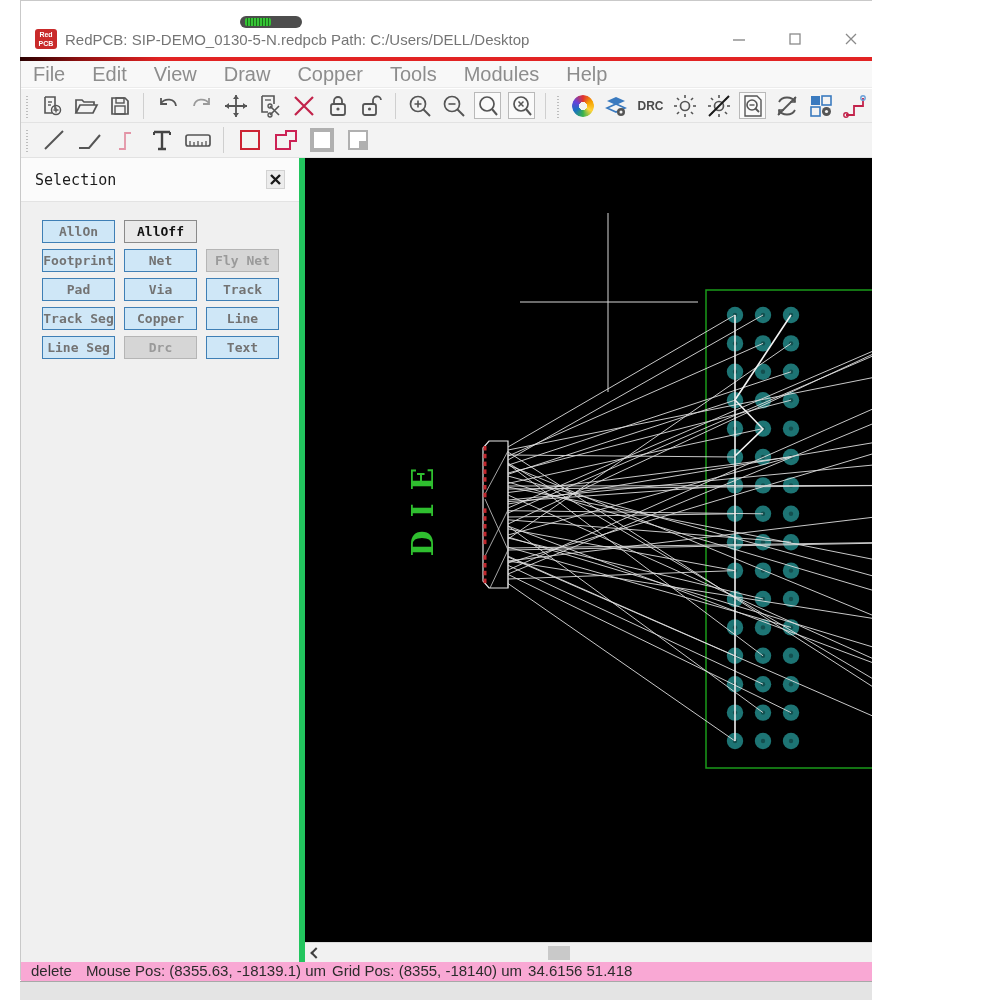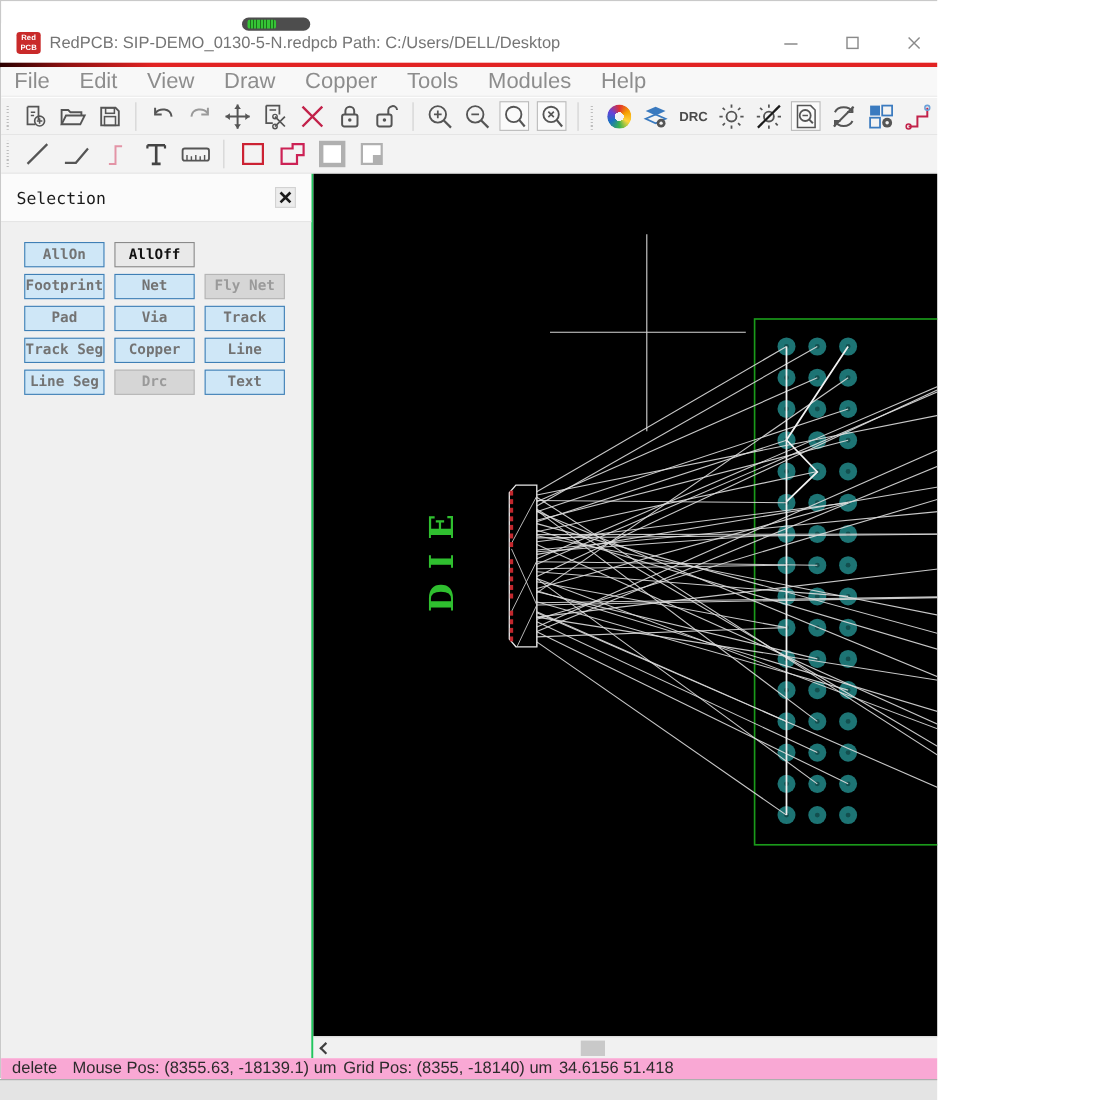--- a/index.html
+++ b/index.html
@@ -1,17 +1,17 @@
 <!DOCTYPE html>
 <html><head>
 <meta charset="utf-8">
 <style>
   html,body{margin:0;padding:0;background:#ffffff;}
   *{box-sizing:border-box;font-family:"Liberation Sans",sans-serif;}
-  #app{position:relative;width:852px;height:1000px;background:#fff;overflow:hidden;}
+  #app{position:relative;width:852px;height:1000px;background:#fff;overflow:hidden;margin-left:20px;}
   .abs{position:absolute;}
 
   
   #win-border{left:0;top:20;width:1000px;height:980px;border:1px solid #c9c9c9;border-bottom:none;}
   #titlebar{left:1px;top:21px;width:998px;height:36px;background:#fff;display:flex;align-items:center;}
   #rec-pill{left:220px;top:16px;width:62px;height:12px;background:#4d4d4d;border-radius:6px;z-index:5;}
   #rec-pill .bars{position:absolute;left:5px;top:2px;width:26px;height:8px;
      background:repeating-linear-gradient(90deg,#35c435 0 2px,#1d6e1d 2px 3px);border-radius:2px;}
   #logo{width:22px;height:20px;margin-left:14px;background:#c92a2a;border-radius:3px;color:#fff;
         font-size:7px;font-weight:bold;line-height:9px;text-align:center;padding-top:1px;}
@@ -37,21 +37,21 @@
   .ticon{width:27px;height:27px;display:flex;align-items:center;justify-content:center;}
   .ticon svg{display:block;}
   .boxed{border:1px solid #b9b9b9;background:#fafafa;}
   .drc-label{font-size:12px;font-weight:bold;color:#4a4a4a;letter-spacing:0;}
   #color-wheel{width:22px;height:22px;border-radius:50%;
      background:conic-gradient(#e03131,#f59f00,#ffd43b,#37b24d,#1971c2,#6741d9,#e03131);
      -webkit-mask:radial-gradient(circle,transparent 0 4px,#000 4px);
              mask:radial-gradient(circle,transparent 0 4px,#000 4px);}
 
   
-  #left-panel{left:1px;top:158px;width:284px;height:804px;background:#f0f0f0;border-right:2px solid #22c55e;}
+  #left-panel{left:1px;top:158px;width:284px;height:804px;background:#f0f0f0;border-right:6px solid #22c55e;}
   .panel-header{position:absolute;left:0;width:100%;height:44px;background:#fbfbfb;border-bottom:1px solid #e3e3e3;
      display:flex;align-items:center;justify-content:space-between;padding:0 14px;}
   .panel-title{font-family:"DejaVu Sans Mono","Liberation Mono",monospace;font-size:15px;color:#1a1a1a;}
   .close-x{width:19px;height:19px;background:#ececec;border:1px solid #d2d2d2;display:flex;align-items:center;justify-content:center;}
   #sel-header{top:0;}
   #layer-header{top:768px;border-top:1px solid #e3e3e3;}
   .sel-btn{position:absolute;width:73px;height:23px;border:1px solid #3f7fb5;background:#cfe7f7;
      color:#737373;font-family:"DejaVu Sans Mono","Liberation Mono",monospace;font-size:13px;font-weight:bold;
      display:flex;align-items:center;justify-content:center;white-space:nowrap;}
   .sel-btn[data-state="neutral"]{background:#e9e9e9;border-color:#8a8a8a;color:#111;}

